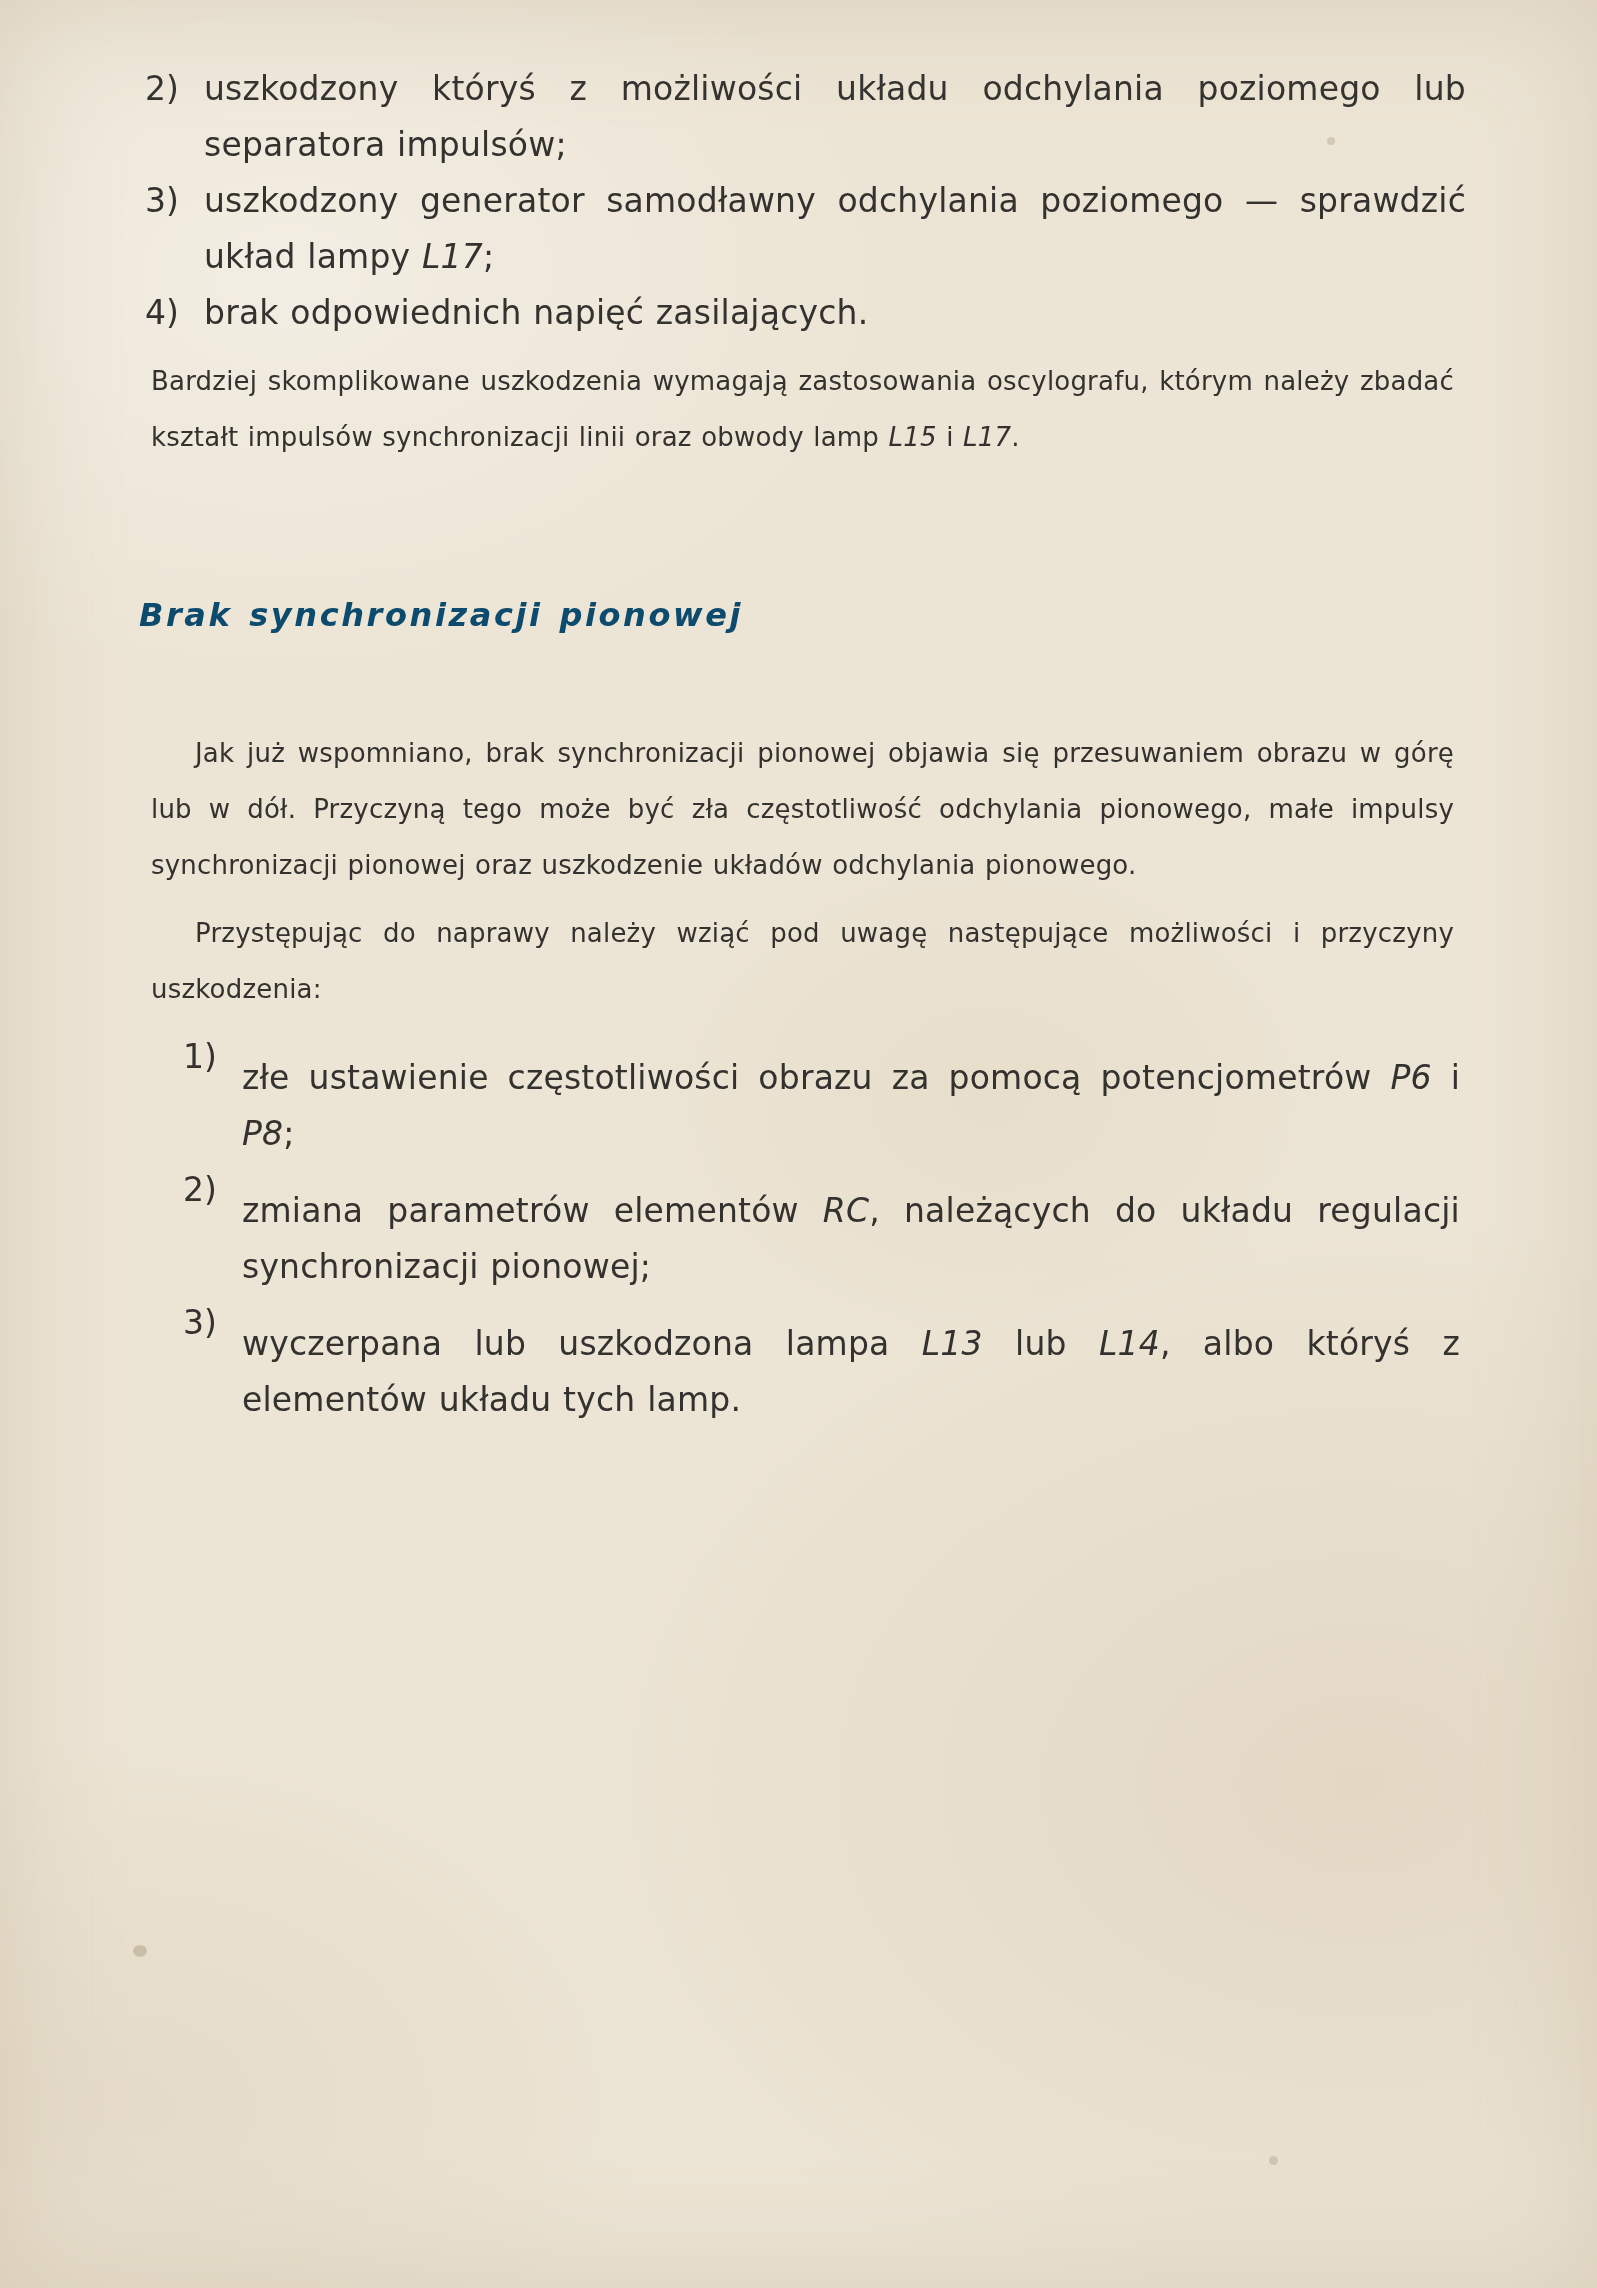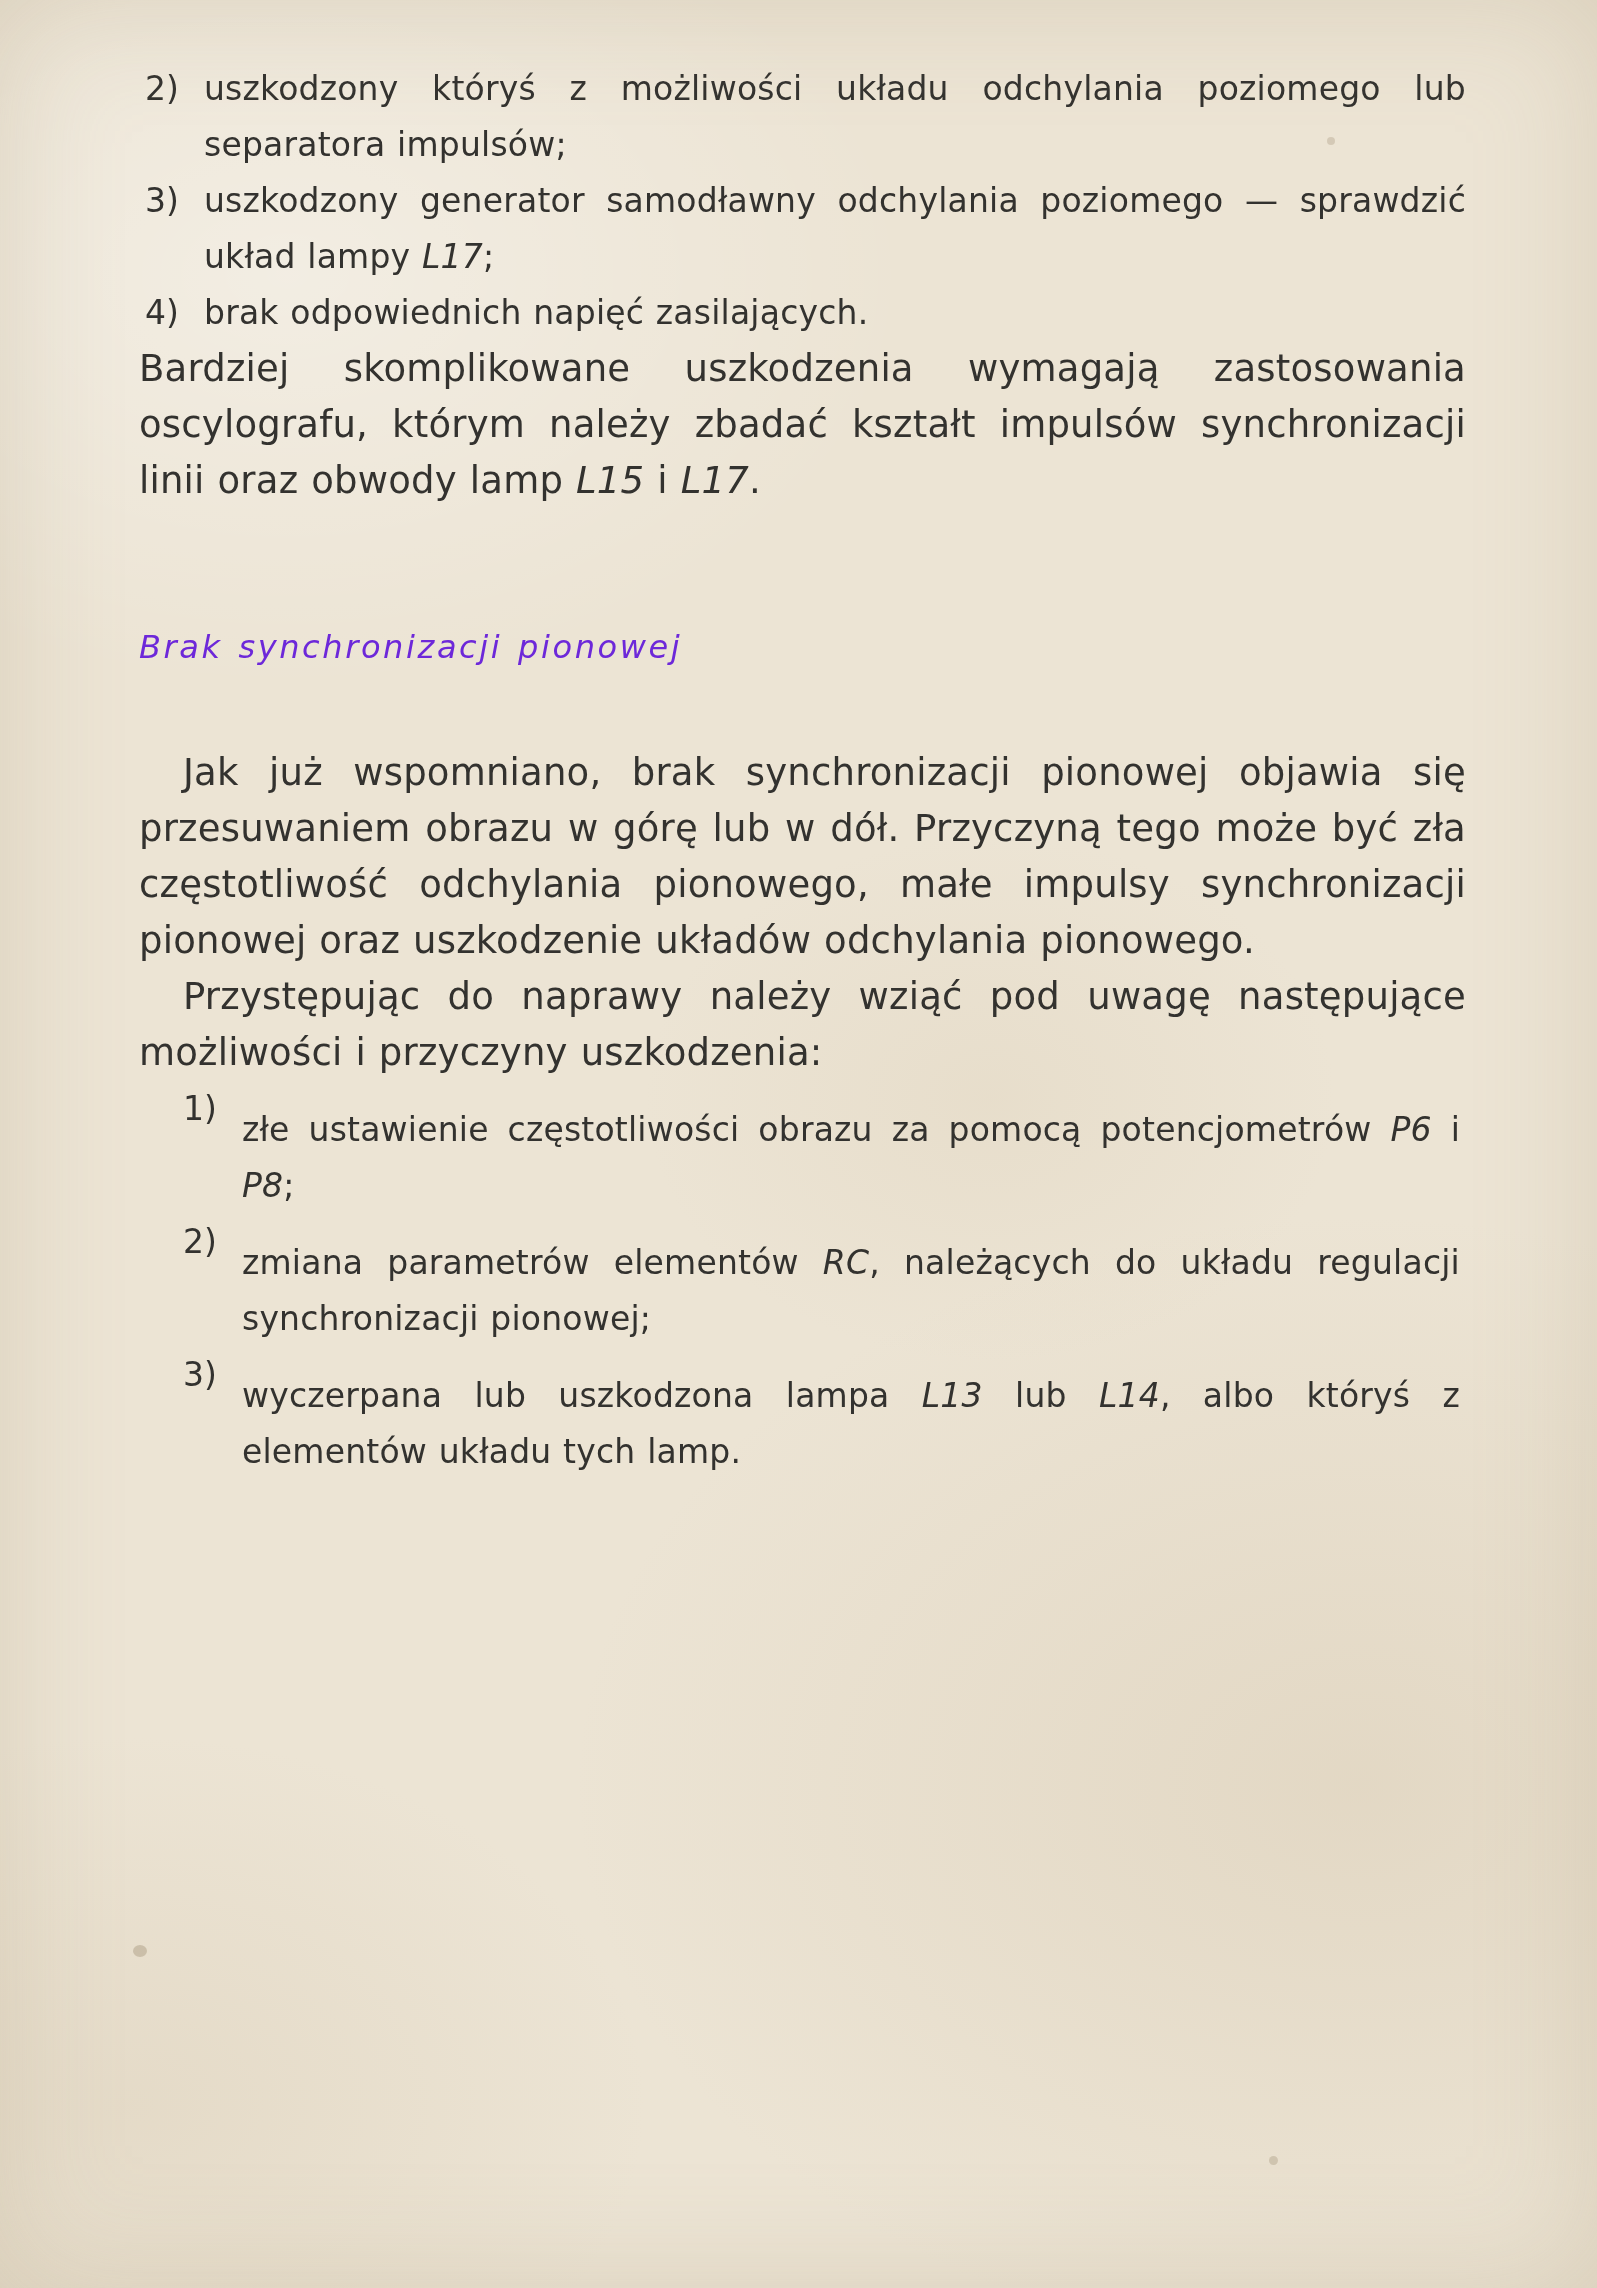--- a/index.html
+++ b/index.html
@@ -41,22 +41,22 @@
   }
   .content {
     position: absolute;
     left: 139px;
     top: 61px;
     width: 1327px;
   }
 
   
   p.body-par {
-    margin: 0;
-    font-size: 37px;
+    margin: 12px;
+    font-size: 26px;
     line-height: 56px;
     text-align: justify;
     letter-spacing: 0.2px;
     word-spacing: 1px;
     color: #33322f;
   }
   p.body-par.indent {
     text-indent: 44px;
   }
 
@@ -95,23 +95,23 @@
 
   
   .no-justify {
     text-align: right;
   }
 
   h2.section-heading {
     margin: 0;
     font-size: 32px;
     line-height: 42px;
-    font-weight: normal;
+    font-weight: bold;
     font-style: italic;
-    color: #6d28d9;
+    color: #0c4a6e;
     letter-spacing: 2.6px;
     word-spacing: 3px;
   }
 
   .gap-a { height: 117px; }
   .gap-b { height: 77px; }
 
   em.lamp {
     font-style: italic;
   }

